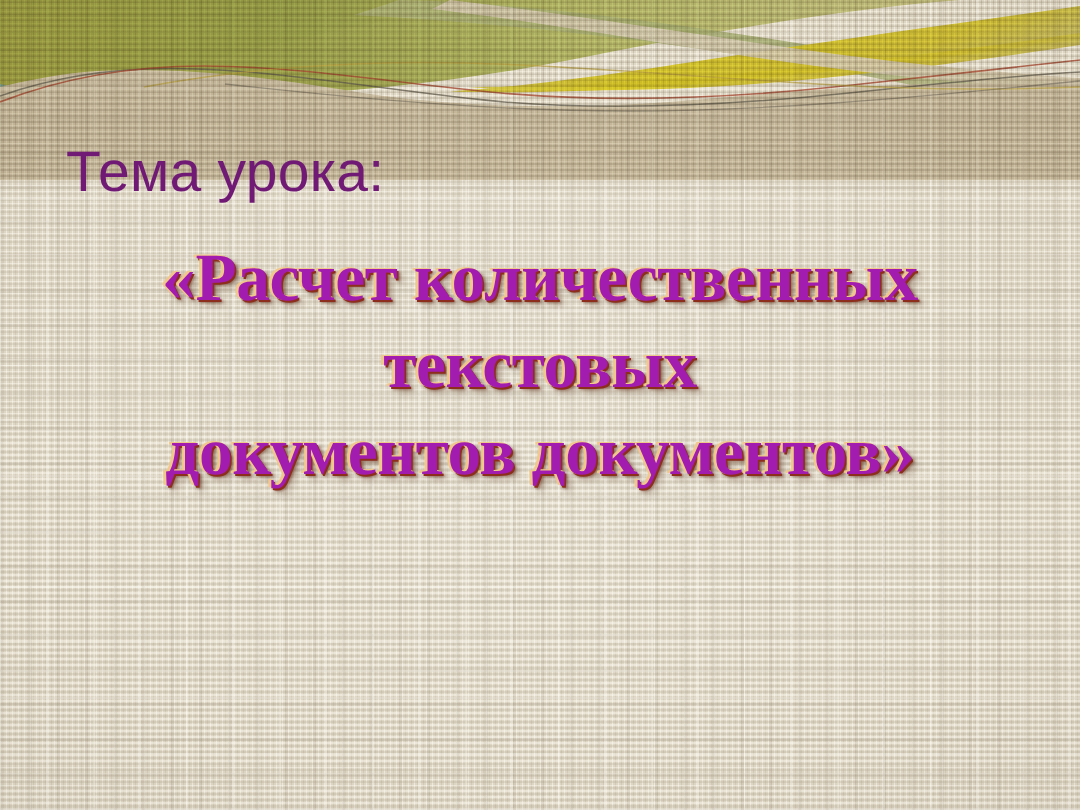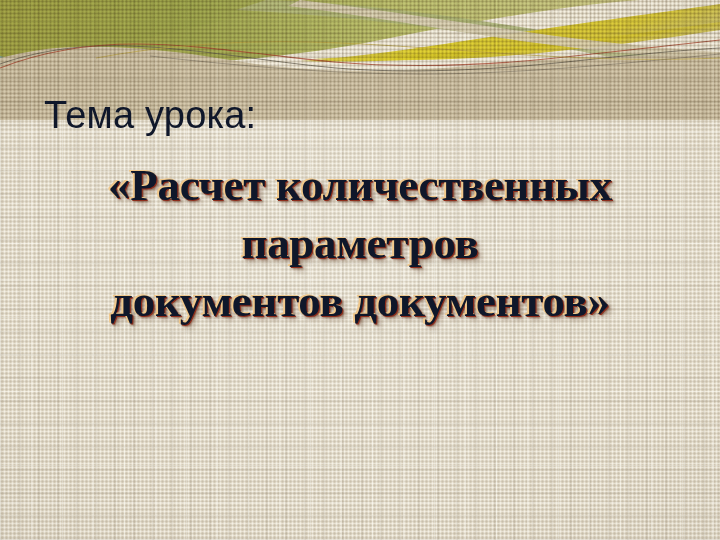--- a/index.html
+++ b/index.html
@@ -227,22 +227,22 @@
       <path fill="none" stroke="#78736a" stroke-width="0.9" opacity="0.55" d="M150,56 C240,66 330,74 420,74 C510,74 600,66 720,54"></path>
     </svg>
 
     
     <div class="ribbon-texture weave-warp"></div>
     <div class="ribbon-texture weave-weft"></div>
   </div>
 
   <div id="text-layer">
 
-    <div id="subtitle" style="color: #0f172a; font-size: 38px;">Тема урока:</div>
-
-    <div id="title" style="color: #0f172a; font-size: 45px;">
+    <div id="subtitle" style="color: #701a75; font-size: 38px;">Тема урока:</div>
+
+    <div id="title" style="color: #a21caf; font-size: 45px;">
       <span class="tline" style="text-shadow: rgb(240, 200, 140) -1px -1px 0px, rgb(240, 200, 140) -2px -1px 0.5px, rgb(141, 45, 28) 1px 1px 0px, rgba(96, 48, 26, 0.55) 2px 2px 2px, rgba(90, 55, 35, 0.34) 4px 4px 5px;">«Расчет количественных</span>
-      <span class="tline" style="text-shadow: rgb(240, 200, 140) -1px -1px 0px, rgb(240, 200, 140) -2px -1px 0.5px, rgb(141, 45, 28) 1px 1px 0px, rgba(96, 48, 26, 0.55) 2px 2px 2px, rgba(90, 55, 35, 0.34) 4px 4px 5px;">параметров</span>
+      <span class="tline" style="text-shadow: rgb(240, 200, 140) -1px -1px 0px, rgb(240, 200, 140) -2px -1px 0.5px, rgb(141, 45, 28) 1px 1px 0px, rgba(96, 48, 26, 0.55) 2px 2px 2px, rgba(90, 55, 35, 0.34) 4px 4px 5px;">текстовых</span>
       <span class="tline" style="text-shadow: rgb(240, 200, 140) -1px -1px 0px, rgb(240, 200, 140) -2px -1px 0.5px, rgb(141, 45, 28) 1px 1px 0px, rgba(96, 48, 26, 0.55) 2px 2px 2px, rgba(90, 55, 35, 0.34) 4px 4px 5px;">документов документов»</span>
     </div>
 
   </div>
 </div>
 
 </body></html>

